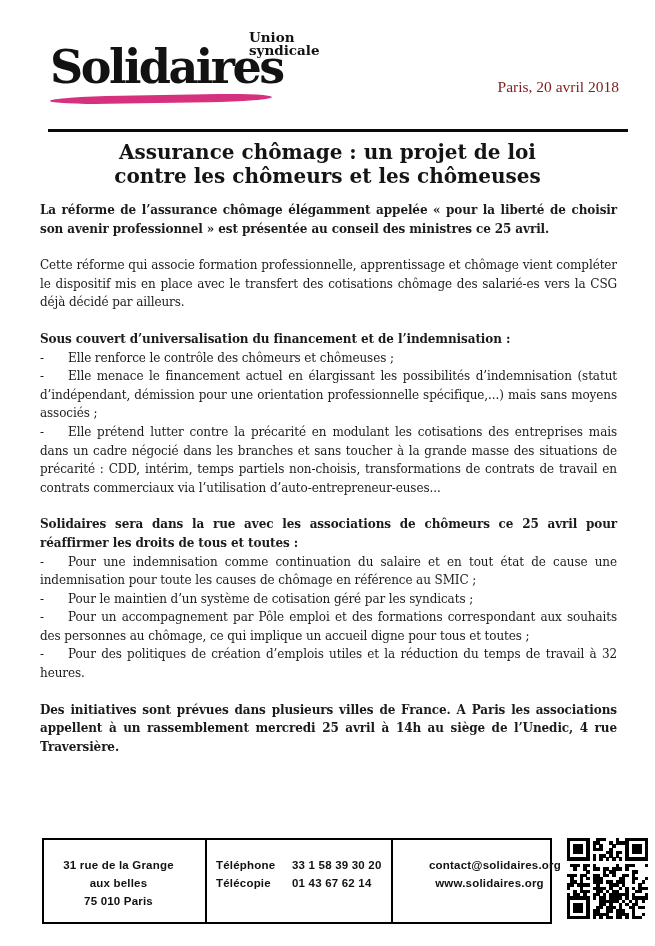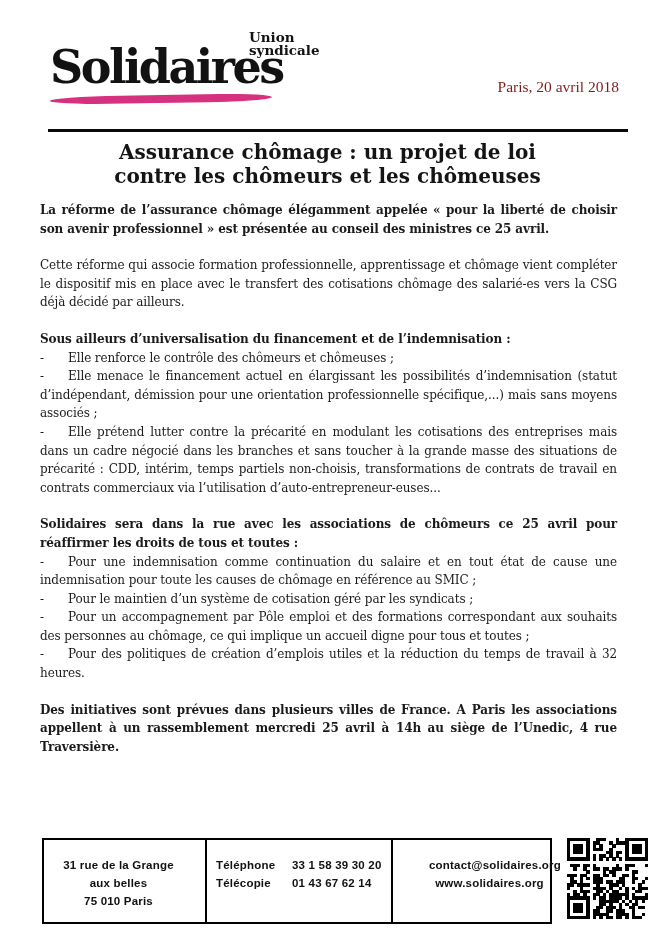--- a/index.html
+++ b/index.html
@@ -82,21 +82,21 @@
 
   <div class="doc-title">
     <div>Assurance chômage : un projet de loi</div>
     <div>contre les chômeurs et les chômeuses</div>
   </div>
 
   <div class="body-col">
     <p class="b">La réforme de l’assurance chômage élégamment appelée « pour la liberté de choisir son avenir professionnel » est présentée au conseil des ministres ce 25 avril.</p>
     <p class="gap">Cette réforme qui associe formation professionnelle, apprentissage et chômage vient compléter le dispositif mis en place avec le transfert des cotisations chômage des salarié-es vers la CSG déjà décidé par ailleurs.</p>
 
-    <p class="b gap">Sous ailleurs d’universalisation du financement et de l’indemnisation :</p>
+    <p class="b gap">Sous couvert d’universalisation du financement et de l’indemnisation :</p>
     <p><span class="dash">-</span><span>Elle renforce le contrôle des chômeurs et chômeuses ;</span></p>
     <p><span class="dash">-</span><span>Elle menace le financement actuel en élargissant les possibilités d’indemnisation (statut d’indépendant, démission pour une orientation professionnelle spécifique,...) mais sans moyens associés ;</span></p>
     <p><span class="dash">-</span><span>Elle prétend lutter contre la précarité en modulant les cotisations des entreprises mais dans un cadre négocié dans les branches et sans toucher à la grande masse des situations de précarité : CDD, intérim, temps partiels non-choisis, transformations de contrats de travail en contrats commerciaux via l’utilisation d’auto-entrepreneur-euses...</span></p>
 
     <p class="b gap">Solidaires sera dans la rue avec les associations de chômeurs ce 25 avril pour réaffirmer les droits de tous et toutes :</p>
     <p><span class="dash">-</span><span>Pour une indemnisation comme continuation du salaire et en tout état de cause une indemnisation pour toute les causes de chômage en référence au SMIC ;</span></p>
     <p><span class="dash">-</span><span>Pour le maintien d’un système de cotisation géré par les syndicats ;</span></p>
     <p><span class="dash">-</span><span>Pour un accompagnement par Pôle emploi et des formations correspondant aux souhaits des personnes au chômage, ce qui implique un accueil digne pour tous et toutes ;</span></p>
     <p><span class="dash">-</span><span>Pour des politiques de création d’emplois utiles et la réduction du temps de travail à 32 heures.</span></p>
 

